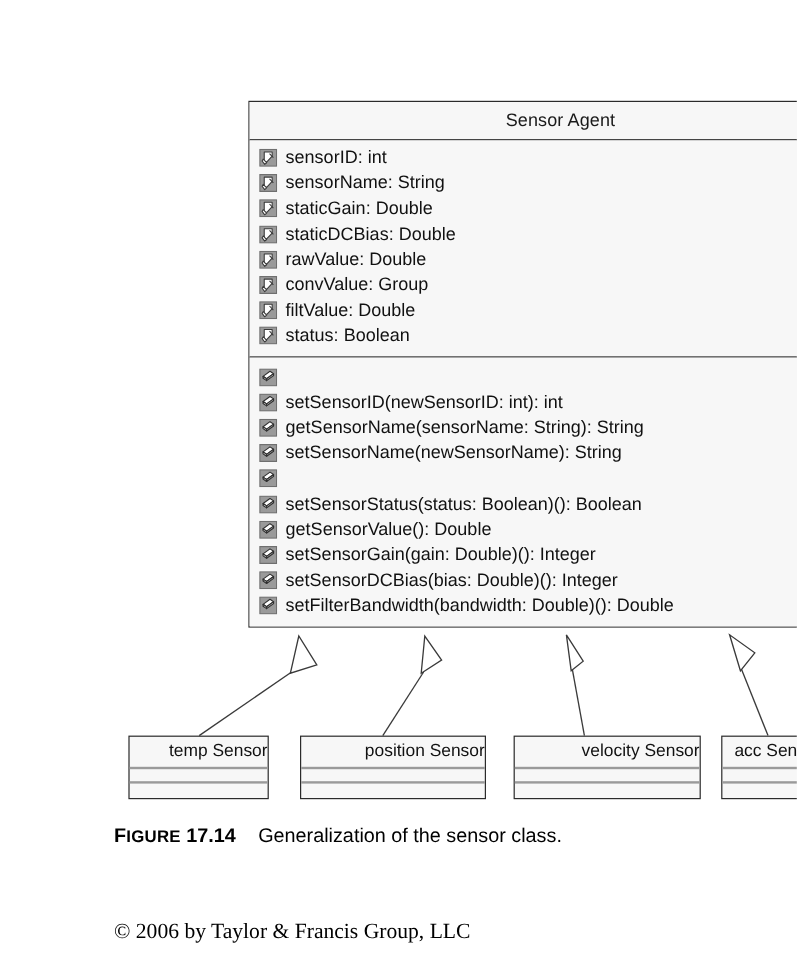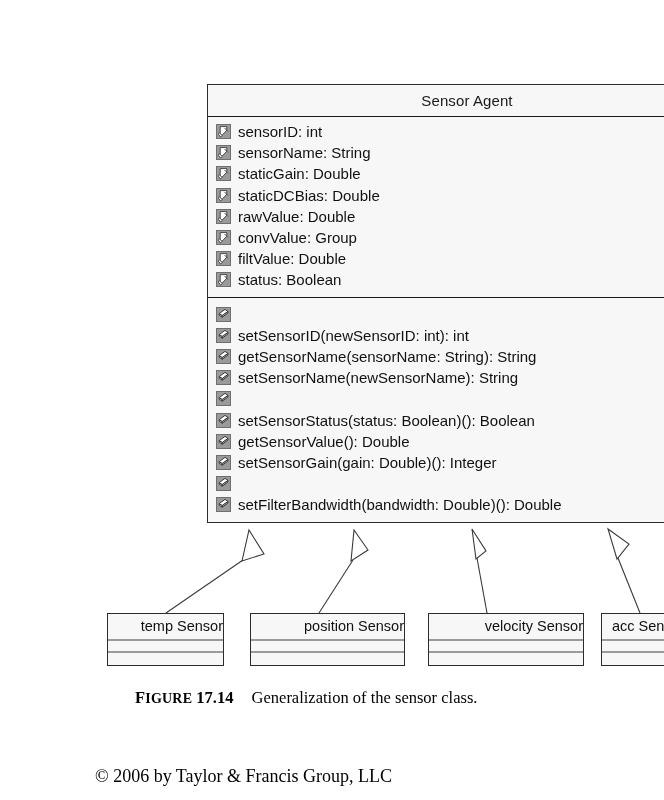--- a/index.html
+++ b/index.html
@@ -101,25 +101,24 @@
     width: 664px;
     height: 800px;
     pointer-events: none;
   }
 
   
   #figure-caption {
     position: absolute;
     left: 95px;
     top: 688px;
-    font-family: Liberation Serif, serif;
+    font-family: Liberation Sans, sans-serif;
     font-size: 16.5px;
     color: #000000;
     white-space: nowrap;
-    margin-left: 40px;
   }
   #figure-caption .fig-word {
     font-weight: bold;
     font-size: 14px;
     letter-spacing: .2px;
   }
   #figure-caption .fig-word .cap {
     font-size: 16.5px;
   }
   #figure-caption .fig-num {
@@ -328,20 +327,21 @@
       </div>
       <div class="member-row">
         <span class="icon-box">
           <svg width="15" height="15" viewBox="0 0 15 15">
             <rect x="0.5" y="0.5" width="14" height="14" fill="#9a9a9a" stroke="#6f6f6f" stroke-width="1"></rect>
             <path d="M3.2 6.6 L9.0 2.4 L12.0 4.4 L6.2 8.6 Z" fill="#ffffff" stroke="#2f2f2f" stroke-width="0.9" stroke-linejoin="round"></path>
             <path d="M3.2 6.6 L3.2 8.2 L6.2 10.2 L6.2 8.6 Z" fill="#d8d8d8" stroke="#2f2f2f" stroke-width="0.9" stroke-linejoin="round"></path>
             <path d="M6.2 8.6 L6.2 10.2 L12.0 6.0 L12.0 4.4 Z" fill="#bdbdbd" stroke="#2f2f2f" stroke-width="0.9" stroke-linejoin="round"></path>
           </svg>
         </span>
+        <span class="member-label">setSensorDCBias(bias: Double)(): Integer</span>
       </div>
       <div class="member-row">
         <span class="icon-box">
           <svg width="15" height="15" viewBox="0 0 15 15">
             <rect x="0.5" y="0.5" width="14" height="14" fill="#9a9a9a" stroke="#6f6f6f" stroke-width="1"></rect>
             <path d="M3.2 6.6 L9.0 2.4 L12.0 4.4 L6.2 8.6 Z" fill="#ffffff" stroke="#2f2f2f" stroke-width="0.9" stroke-linejoin="round"></path>
             <path d="M3.2 6.6 L3.2 8.2 L6.2 10.2 L6.2 8.6 Z" fill="#d8d8d8" stroke="#2f2f2f" stroke-width="0.9" stroke-linejoin="round"></path>
             <path d="M6.2 8.6 L6.2 10.2 L12.0 6.0 L12.0 4.4 Z" fill="#bdbdbd" stroke="#2f2f2f" stroke-width="0.9" stroke-linejoin="round"></path>
           </svg>
         </span>

